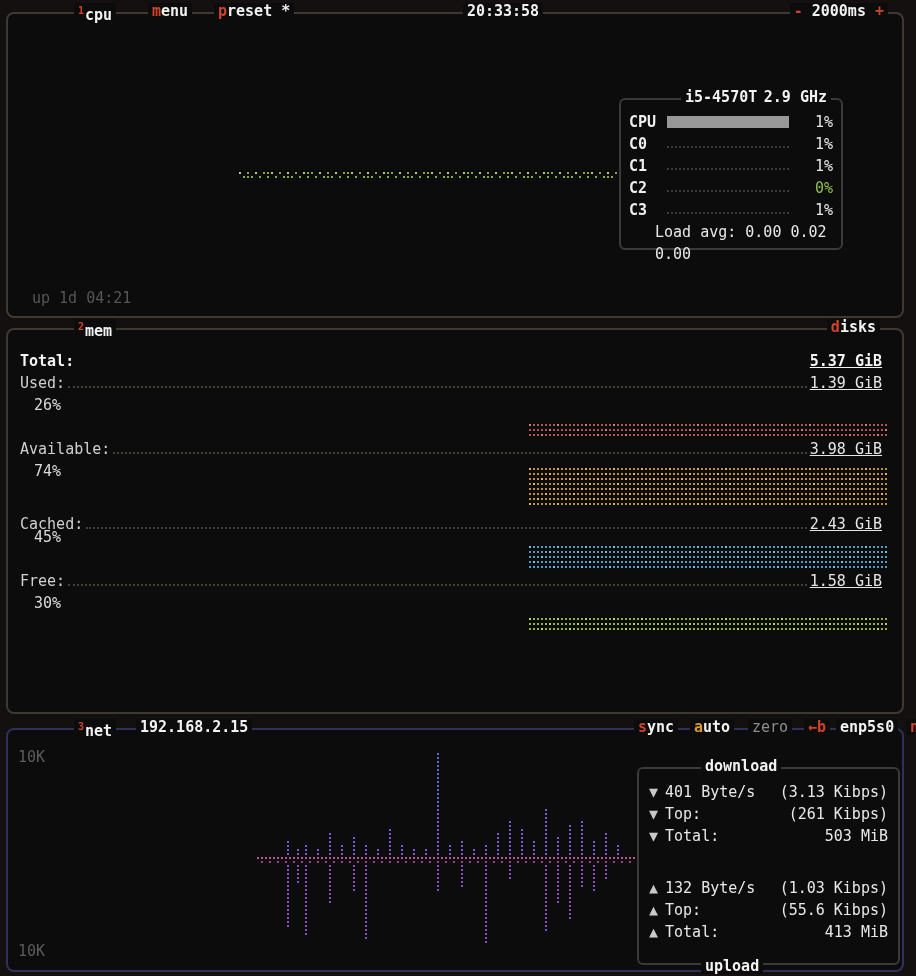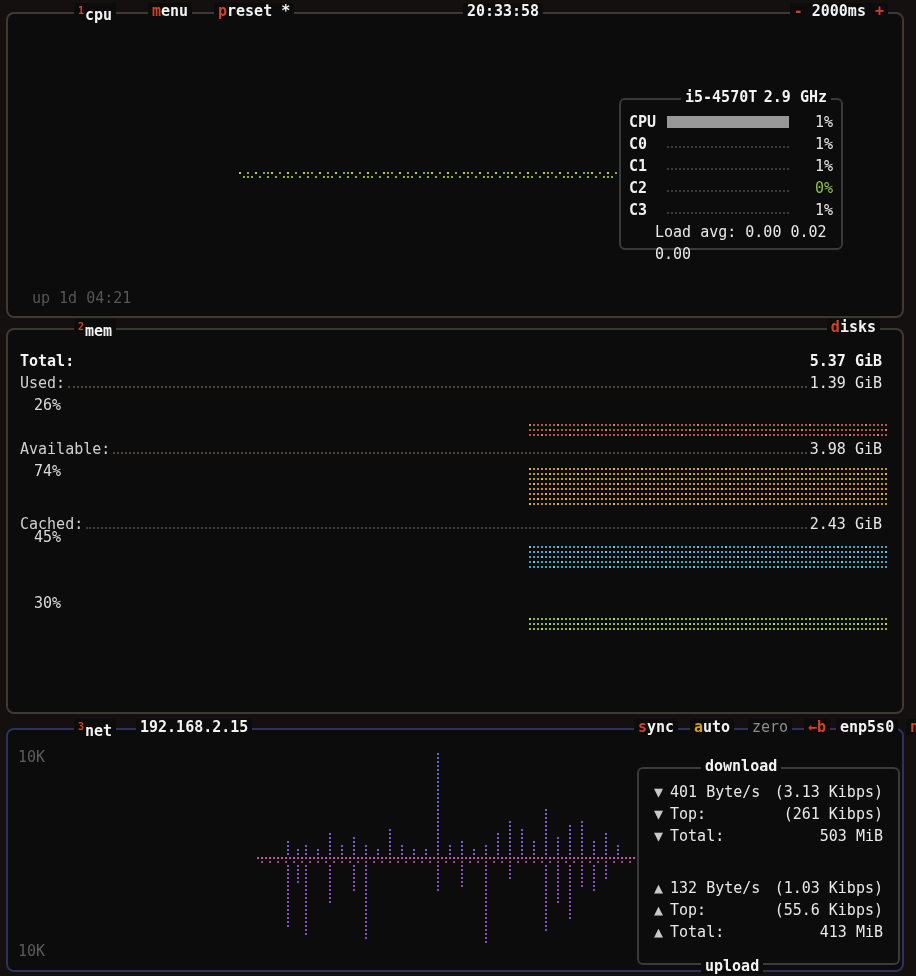--- a/index.html
+++ b/index.html
@@ -30,29 +30,29 @@
   .crow { display:flex; align-items:center; height:22px; padding:0 8px; }
   .clabel { font-weight:bold; color:#f0f0f0; width:38px; }
   .cmeter { flex:1; height:12px; background:#989898; margin-right:10px; }
   .cdots { flex:1; border-bottom:2px dotted #3b3b3b; height:0; margin-right:10px; position:relative; top:3px; }
   .cval { width:34px; text-align:right; color:#e8e8e8; }
   .cval.green { color:#8fbf4a; }
   .loadavg { height:22px; line-height:22px; padding-left:34px; color:#e8e8e8; }
 
   .mrow { position:absolute; left:12px; right:20px; display:flex; align-items:flex-end; height:18px; }
   .mlabel { color:#d0d0d0; }
-  .mval { color:#e6e6e6; }
+  .mval { color:#e6e6e6;text-decoration:underline; }
   .bold { font-weight:bold; color:#f4f4f4; }
   .leader { flex:1; border-bottom:2px dotted #45403a; margin:0 3px 4px; }
   .spacer { flex:1; }
   .mpct { position:absolute; left:26px; color:#dadada; height:18px; }
 
   .scale { position:absolute; left:10px; color:#5c5c5c; }
   #net-panel { left:629px; top:37px; width:263px; height:198px; padding:12px 0 0; }
-  .nrow { display:flex; justify-content:space-between; height:22px; line-height:22px; padding:0 15px; color:#e8e8e8; }
+  .nrow { display:flex; justify-content:space-between; height:22px; line-height:22px; padding:0 10px; color:#e8e8e8; }
   .arr { color:#c9c9c9; margin-right:7px; }
   .gap { height:30px; }
   .uptime { position:absolute; left:24px; top:275px; color:#565656; }
 </style>
 </head>
 <body>
 
 <div id="app">
 
   <section class="box" id="cpu-box">
@@ -1955,20 +1955,25 @@
     </div>
     <div class="mpct" style="top:132px">74%</div>
 
     <div class="mrow" style="top:185px">
       <span class="mlabel">Cached:</span>
       <span class="leader"></span>
       <span class="mval">2.43 GiB</span>
     </div>
     <div class="mpct" style="top:198px">45%</div>
 
+    <div class="mrow" style="top:242px">
+      <span class="mlabel">Free:</span>
+      <span class="leader"></span>
+      <span class="mval">1.58 GiB</span>
+    </div>
     <div class="mpct" style="top:264px">30%</div>
   </section>
 
   <section class="box" id="net-box">
     <div class="ttl" style="left:18px"><sup class="idx">3</sup><b>net</b></div>
     <div class="ttl" style="left:80px"><b>192.168.2.15</b></div>
     <div class="ttl" style="left:578px"><span class="hk">s</span><b>ync</b></div>
     <div class="ttl" style="left:634px"><span class="hk y">a</span><b>uto</b></div>
     <div class="ttl" style="left:692px"><span class="dim">z</span><span class="dim">ero</span></div>
     <div class="ttl" style="left:748px"><span class="hk">←b</span></div>

